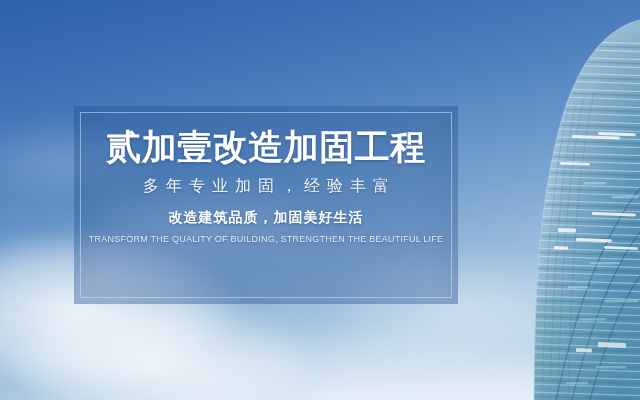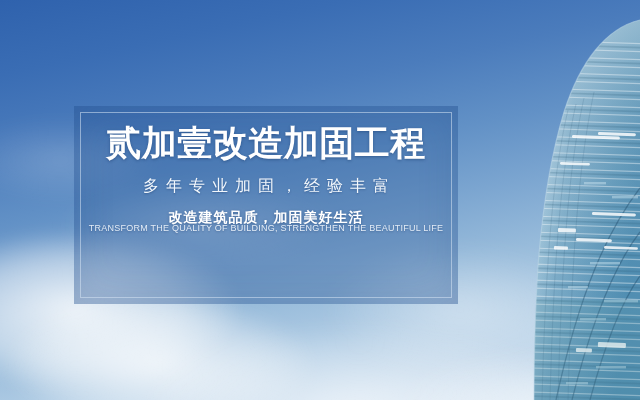--- a/index.html
+++ b/index.html
@@ -125,21 +125,20 @@
   }
 
   .headline {
     color: #ffffff;
     font-size: 35px;
     font-weight: bold;
     letter-spacing: 0.5px;
     line-height: 1;
     text-shadow: 0 1px 3px rgba(20,50,100,0.45);
     white-space: nowrap;
-    font-family: Liberation Mono, monospace;
   }
 
   .subline {
     margin-top: 14px;
     color: #f2f7fc;
     font-size: 16px;
     font-weight: normal;
     letter-spacing: 7px;
     text-indent: 7px;
     line-height: 1;
@@ -153,20 +152,21 @@
     font-size: 14px;
     font-weight: bold;
     letter-spacing: 1px;
     line-height: 1;
     text-shadow: 0 1px 3px rgba(20,50,100,0.45);
     white-space: nowrap;
     text-align: center;
   }
 
   .eng {
+    margin-top: 11px;
     color: #e3ecf6;
     font-size: 9px;
     font-weight: normal;
     letter-spacing: 0.25px;
     line-height: 1;
     white-space: nowrap;
     text-shadow: 0 1px 2px rgba(20,50,100,0.35);
   }
 </style>
 </head>

